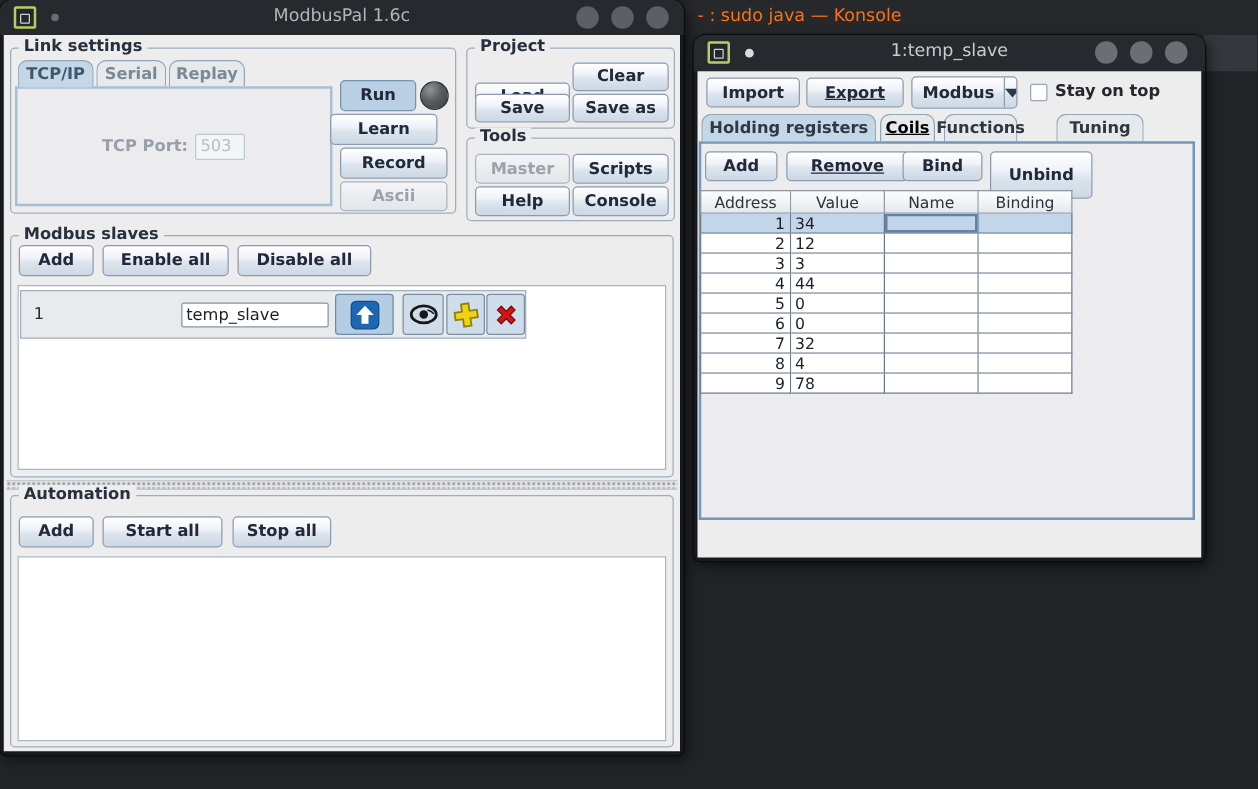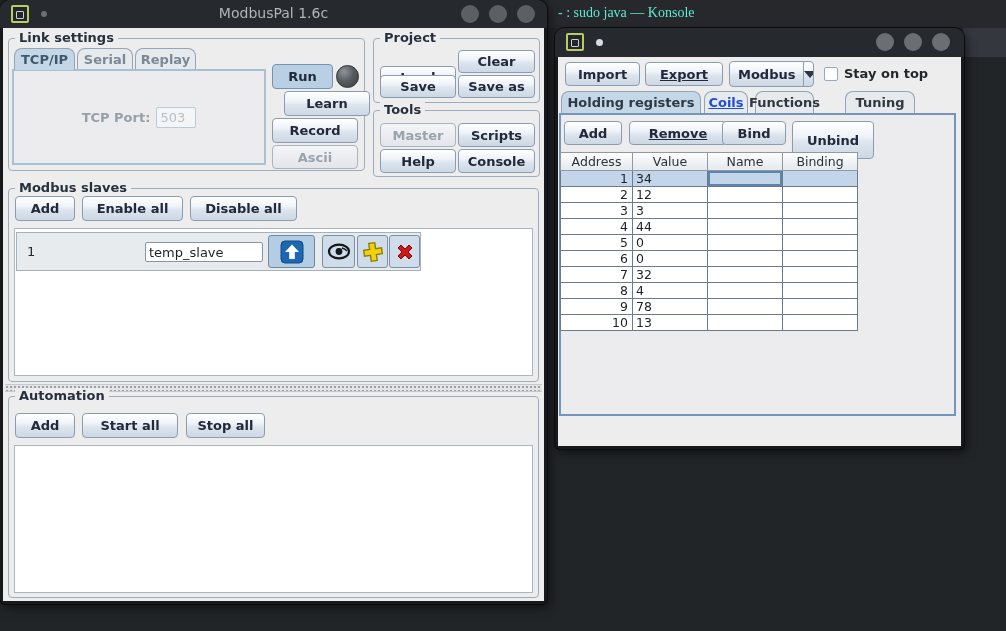--- a/index.html
+++ b/index.html
@@ -121,21 +121,21 @@
   .td.c0 { border-left:1px solid #6b7b8b; text-align:right; padding-right:4px; }
   .trow.selected .td { background:#c3d6e9; }
   .td.focuscell { box-shadow:inset 0 0 0 2px #5d84ab; }
 
   .statusbar {
     position:absolute; background:#ececed; border-top:1px solid #c3c8cd;
     display:flex; align-items:center; justify-content:flex-end;
     font-size:13px; font-weight:bold; color:#35393e; padding-right:12px;
   }
 
-  .konsole-title { position:absolute; font-size:14px; color:#5eead4; white-space:nowrap;font-family:Liberation Serif, serif; }
+  .konsole-title { position:absolute; font-size:14px; color:#f97316; white-space:nowrap; }
 </style>
 </head>
 <body>
 
 <div id="screen">
 
   <div class="abs" style="left:548px; top:0; width:458px; height:28px; background:#26282b;"></div>
   <div class="konsole-title" style="left:558px; top:5px;">- : sudo java — Konsole</div>
   <div class="abs" style="left:963px; top:28px; width:43px; height:29px; background:#34373d;"></div>
 
@@ -165,21 +165,21 @@
       <span>Replay</span>
     </div>
     <div class="tabpanel" style="left:12px; top:69px; width:254px; height:96px; display:flex; align-items:center; justify-content:center; gap:6px;">
       <span style="font-size:13px; font-weight:bold; color:#96a0ab;">TCP Port:</span>
       <input class="textfield disabled" style="position: relative; width: 40px; height: 21px;" readonly="" value="503">
     </div>
     <div class="btn toggled" style="left:272px; top:64px; width:61px; height:25px;">
       <span>Run</span>
     </div>
     <div class="led" style="left:336px; top:65px;"></div>
-    <div class="btn" style="left:284px; top:91px; width:86px; height:25px;">
+    <div class="btn" style="left:264px; top:91px; width:86px; height:25px;">
       <span>Learn</span>
     </div>
     <div class="btn" style="left:272px; top:118px; width:86px; height:25px;">
       <span>Record</span>
     </div>
     <div class="btn disabled" style="left:272px; top:145px; width:86px; height:24px;">
       <span>Ascii</span>
     </div>
 
     <div class="group" style="left:373px; top:38px; width:167px; height:65px;">
@@ -270,20 +270,21 @@
     <div class="btn" style="left:186px; top:413px; width:79px; height:25px;">
       <span>Stop all</span>
     </div>
     <div class="abs" style="left:14px; top:445px; width:519px; height:148px; background:#ffffff; border:1px solid #a9b6c2;"></div>
   </div>
 
   <div class="window" style="left:555px; top:28px; width:409px; height:421px;">
     <div class="titlebar" style="height:29px;">
       <div class="win-icon"></div>
       <div class="title-dot" style="left:41px; background:#d9dcdf; width:7px; height:7px;"></div>
+      <div class="win-title" style="color:#c9cccf;">1:temp_slave</div>
       <div class="win-controls" style="right:14px;">
         <div class="winbtn" style="background:#6b6f73;"></div>
         <div class="winbtn" style="background:#6b6f73;"></div>
         <div class="winbtn" style="background:#6b6f73;"></div>
       </div>
     </div>
     <div class="win-body" style="left:3px; top:29px; width:403px; height:389px;">
 
       <div class="btn" style="left:7px; top:5px; width:75px; height:24px;">
         <span>Import</span>
@@ -297,21 +298,21 @@
           <div class="tri-down"></div>
         </div>
       </div>
       <div class="checkbox" style="left:266px; top:10px;"></div>
       <span style="position:absolute; left:286px; top:9px; font-size:13px; font-weight:bold; color:#23282d;">Stay on top</span>
 
       <div class="tab selected" style="left:3px; top:34px; width:140px;">
         <span style="color:#2d3a46;">Holding registers</span>
       </div>
       <div class="tab" style="left:146px; top:34px; width:44px;">
-        <span style="color:#1d4ed8;text-decoration:underline;">Coils</span>
+        <span style="color:#000000;text-decoration:underline;">Coils</span>
       </div>
       <div class="tab" style="left:197px; top:34px; width:59px;text-align:center;">
         <span style="color:#30383f;">Functions</span>
       </div>
       <div class="tab" style="left:287px; top:34px; width:70px;">
         <span style="color:#30383f;">Tuning</span>
       </div>
 
       <div class="tabpanel" style="left:1px; top:56px; width:397px; height:303px; border-color:#7396ba;"></div>
 
@@ -383,25 +384,19 @@
               <div class="td c1" style="width: 75px;">4</div>
               <div class="td c2" style="width: 75px;"></div>
               <div class="td c3" style="width: 75px;"></div>
             </div>
             <div class="trow">
               <div class="td c0" style="width: 73px;">9</div>
               <div class="td c1" style="width: 75px;">78</div>
               <div class="td c2" style="width: 75px;"></div>
               <div class="td c3" style="width: 75px;"></div>
             </div>
-            <div class="trow">
-              <div class="td c0" style="width: 73px;">10</div>
-              <div class="td c1" style="width: 75px;">13</div>
-              <div class="td c2" style="width: 75px;"></div>
-              <div class="td c3" style="width: 75px;"></div>
-            </div>
           </div>
       </div>
 
     </div>
   </div>
 
 </div>
 
 </body></html>

